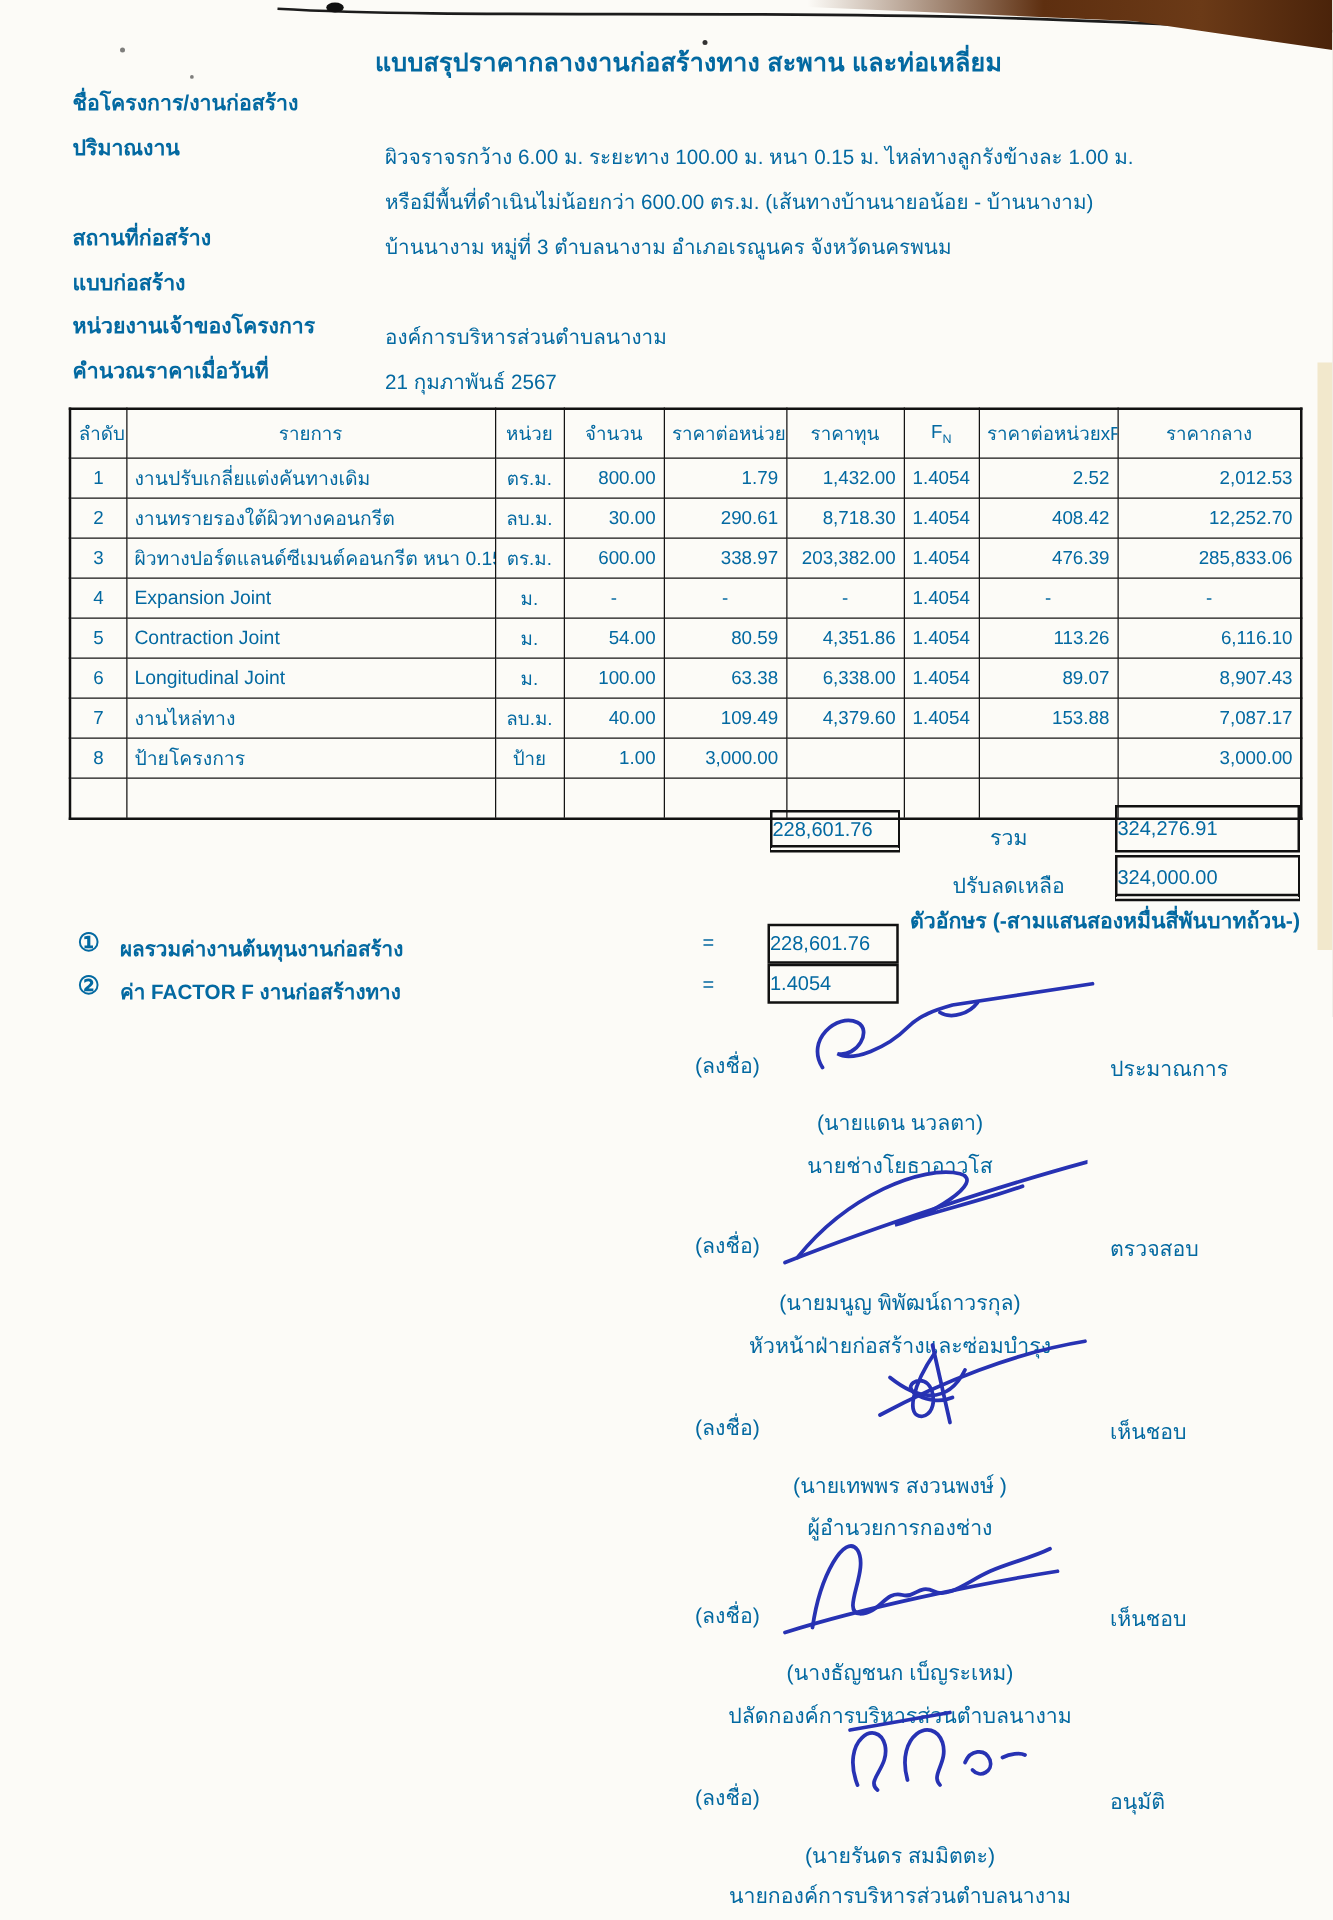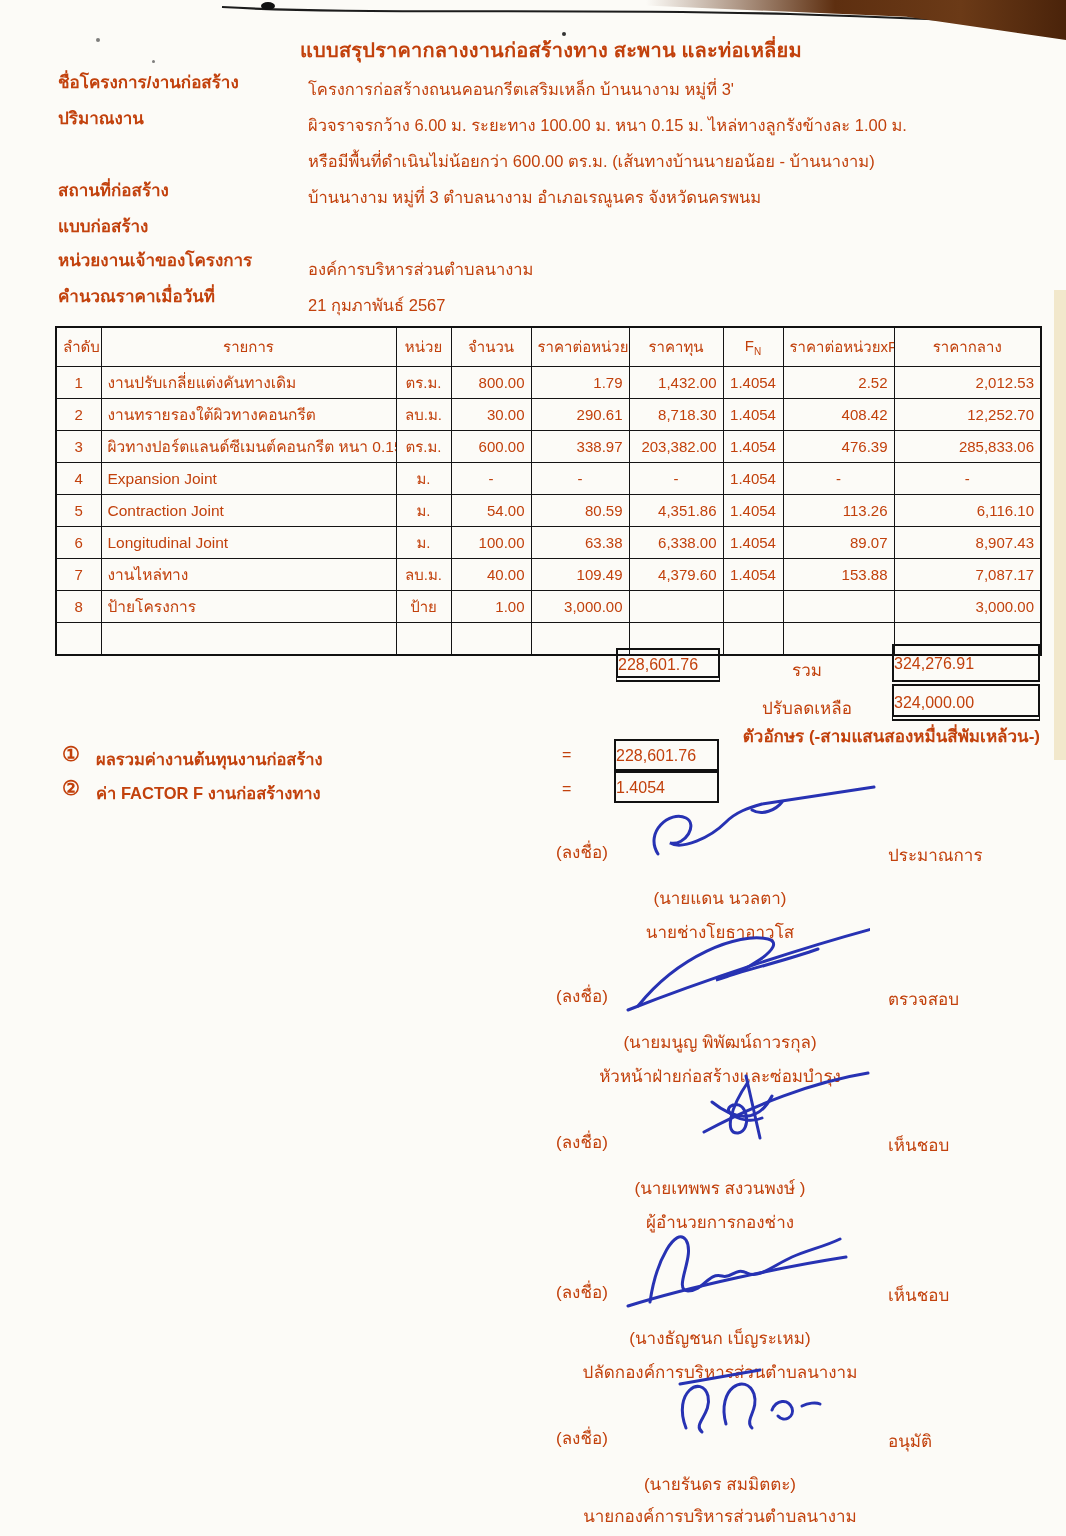--- a/index.html
+++ b/index.html
@@ -1,18 +1,18 @@
 <!DOCTYPE html>
 <html><head>
 <meta charset="utf-8">
 <style>
   html,body{margin:0;padding:0;background:#e8e6e0;}
   .page{
     position:relative; width:1066px; height:1536px; margin:0 auto;
-    background:#fcfbf7; overflow:hidden; color:#c2410c;
+    background:#fcfbf7; overflow:hidden; color:#0369a1;
     font-family:"Liberation Sans", sans-serif;
   }
   
   .top-line-svg{position:absolute;left:0;top:0;width:1066px;height:44px;}
   .corner-band{
     position:absolute; top:0; right:0; width:420px; height:40px;
     background:linear-gradient(to right, rgba(94,48,16,0) 0%, #5e2f10 45%, #6b3a17 75%, #4a230a 100%);
     clip-path:polygon(0 0,100% 0,100% 100%,62% 42%,0 14%);
   }
   .edge-strip{
@@ -71,21 +71,20 @@
     <circle cx="564" cy="34" r="2" fill="#333"></circle>
   </svg>
   <div class="corner-band"></div>
   <div class="edge-strip"></div>
   <div class="speck" style="left:96px;top:38px;width:4px;height:4px;"></div>
   <div class="speck" style="left:152px;top:60px;width:3px;height:3px;"></div>
 
   <div class="title">แบบสรุปราคากลางงานก่อสร้างทาง  สะพาน  และท่อเหลี่ยม</div>
 
   <div class="lbl" style="top:68px;">ชื่อโครงการ/งานก่อสร้าง</div>
-  <div class="val" style="top:76px;">โครงการก่อสร้างถนนคอนกรีตเสริมเหล็ก บ้านนางาม  หมู่ที่ 3'</div>
 
   <div class="lbl" style="top:104px;">ปริมาณงาน</div>
   <div class="val" style="top:112px;">ผิวจราจรกว้าง 6.00 ม. ระยะทาง 100.00 ม. หนา 0.15 ม. ไหล่ทางลูกรังข้างละ 1.00 ม.</div>
   <div class="val" style="top:148px;">หรือมีพื้นที่ดำเนินไม่น้อยกว่า  600.00  ตร.ม.    (เส้นทางบ้านนายอน้อย - บ้านนางาม)</div>
 
   <div class="lbl" style="top:176px;">สถานที่ก่อสร้าง</div>
   <div class="val" style="top:184px;">บ้านนางาม หมู่ที่ 3 ตำบลนางาม  อำเภอเรณูนคร  จังหวัดนครพนม</div>
 
   <div class="lbl" style="top:212px;">แบบก่อสร้าง</div>
 
@@ -230,21 +229,21 @@
           <td class="r"></td>
         </tr>
       </tbody>
   </table>
 
   <div class="numbox dbl" style="left:616px;top:648px;width:104px;height:34px;">228,601.76</div>
   <div class="sumlbl" style="left:722px;top:656px;width:170px;">รวม</div>
   <div class="numbox" style="left:892px;top:644px;width:148px;height:38px;padding-top:9px;">324,276.91</div>
   <div class="sumlbl" style="left:722px;top:694px;width:170px;">ปรับลดเหลือ</div>
   <div class="numbox dbl" style="left:892px;top:684px;width:148px;height:37px;padding-top:8px;">324,000.00</div>
-  <div class="inwords">ตัวอักษร (-สามแสนสองหมื่นสี่พัมเหล้วน-)</div>
+  <div class="inwords">ตัวอักษร (-สามแสนสองหมื่นสี่พันบาทถ้วน-)</div>
 
   <div class="fno" style="top:742px;">①</div>
   <div class="flbl" style="top:746px;">ผลรวมค่างานต้นทุนงานก่อสร้าง</div>
   <div class="feq" style="top:746px;">=</div>
   <div class="numbox" style="left:614px;top:739px;width:105px;height:32px;">228,601.76</div>
 
   <div class="fno" style="top:776px;">②</div>
   <div class="flbl" style="top:780px;">ค่า FACTOR   F งานก่อสร้างทาง</div>
   <div class="feq" style="top:780px;">=</div>
   <div class="numbox" style="left:614px;top:771px;width:105px;height:32px;">1.4054</div>

